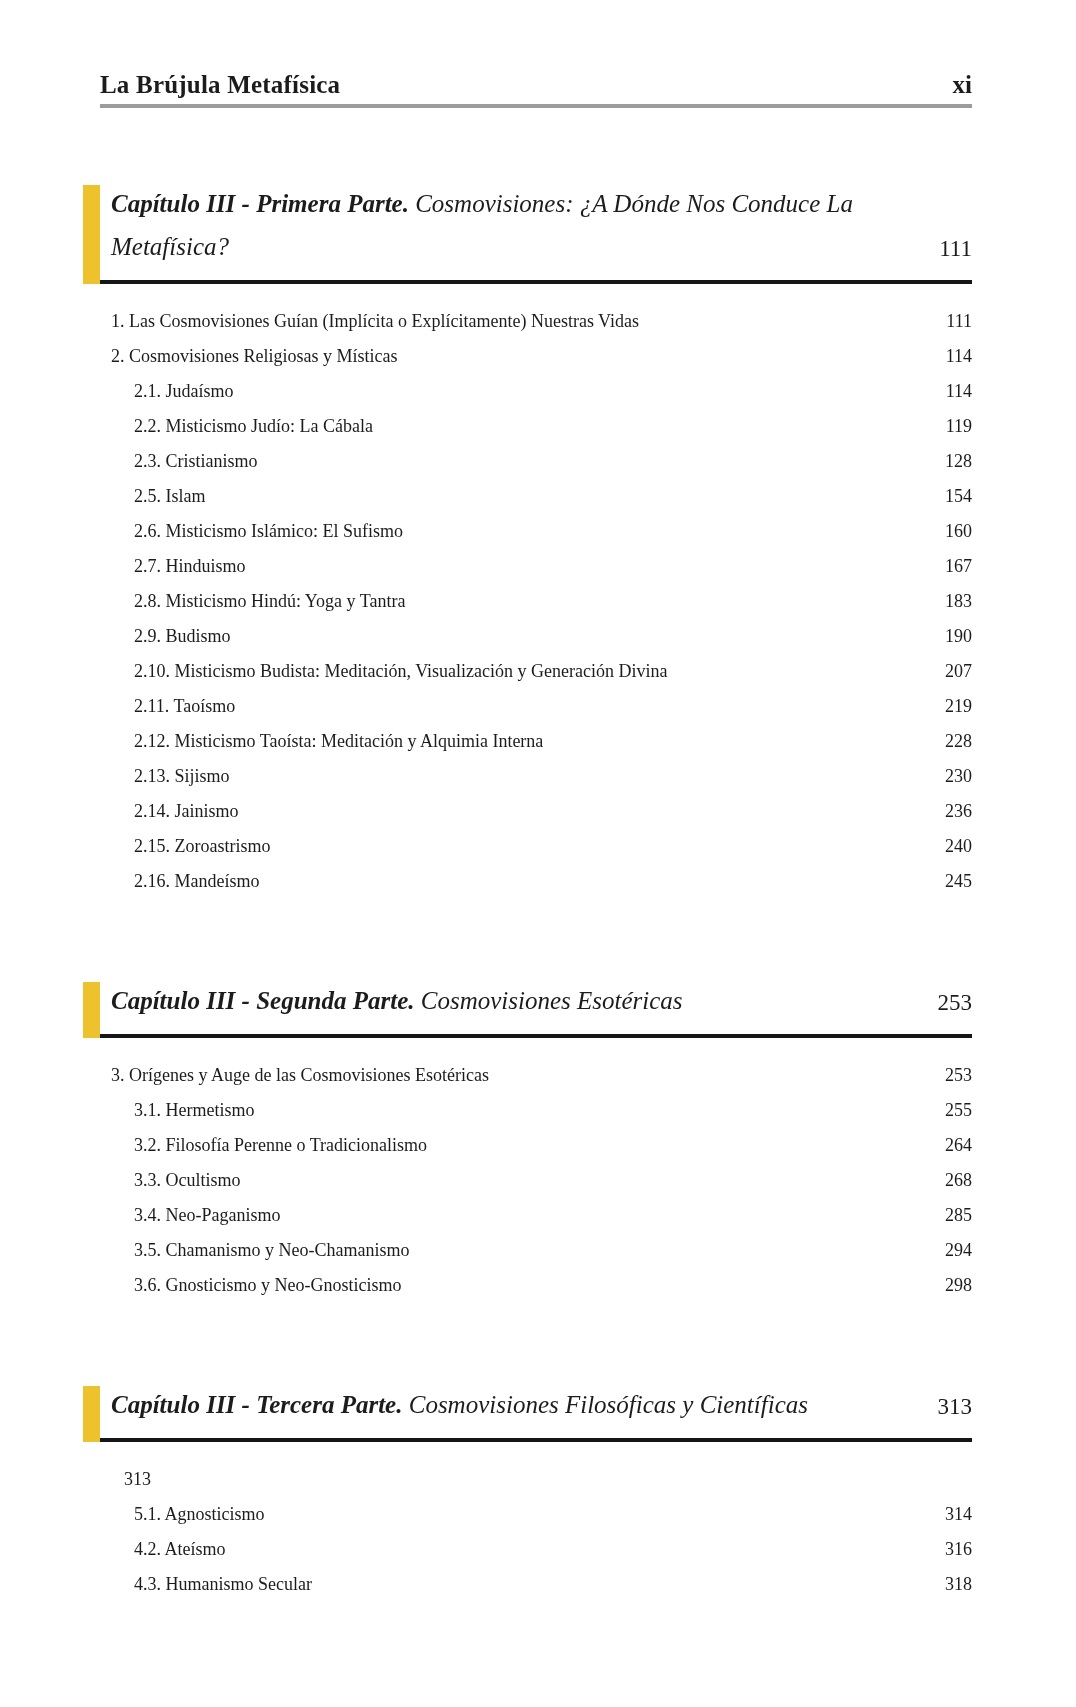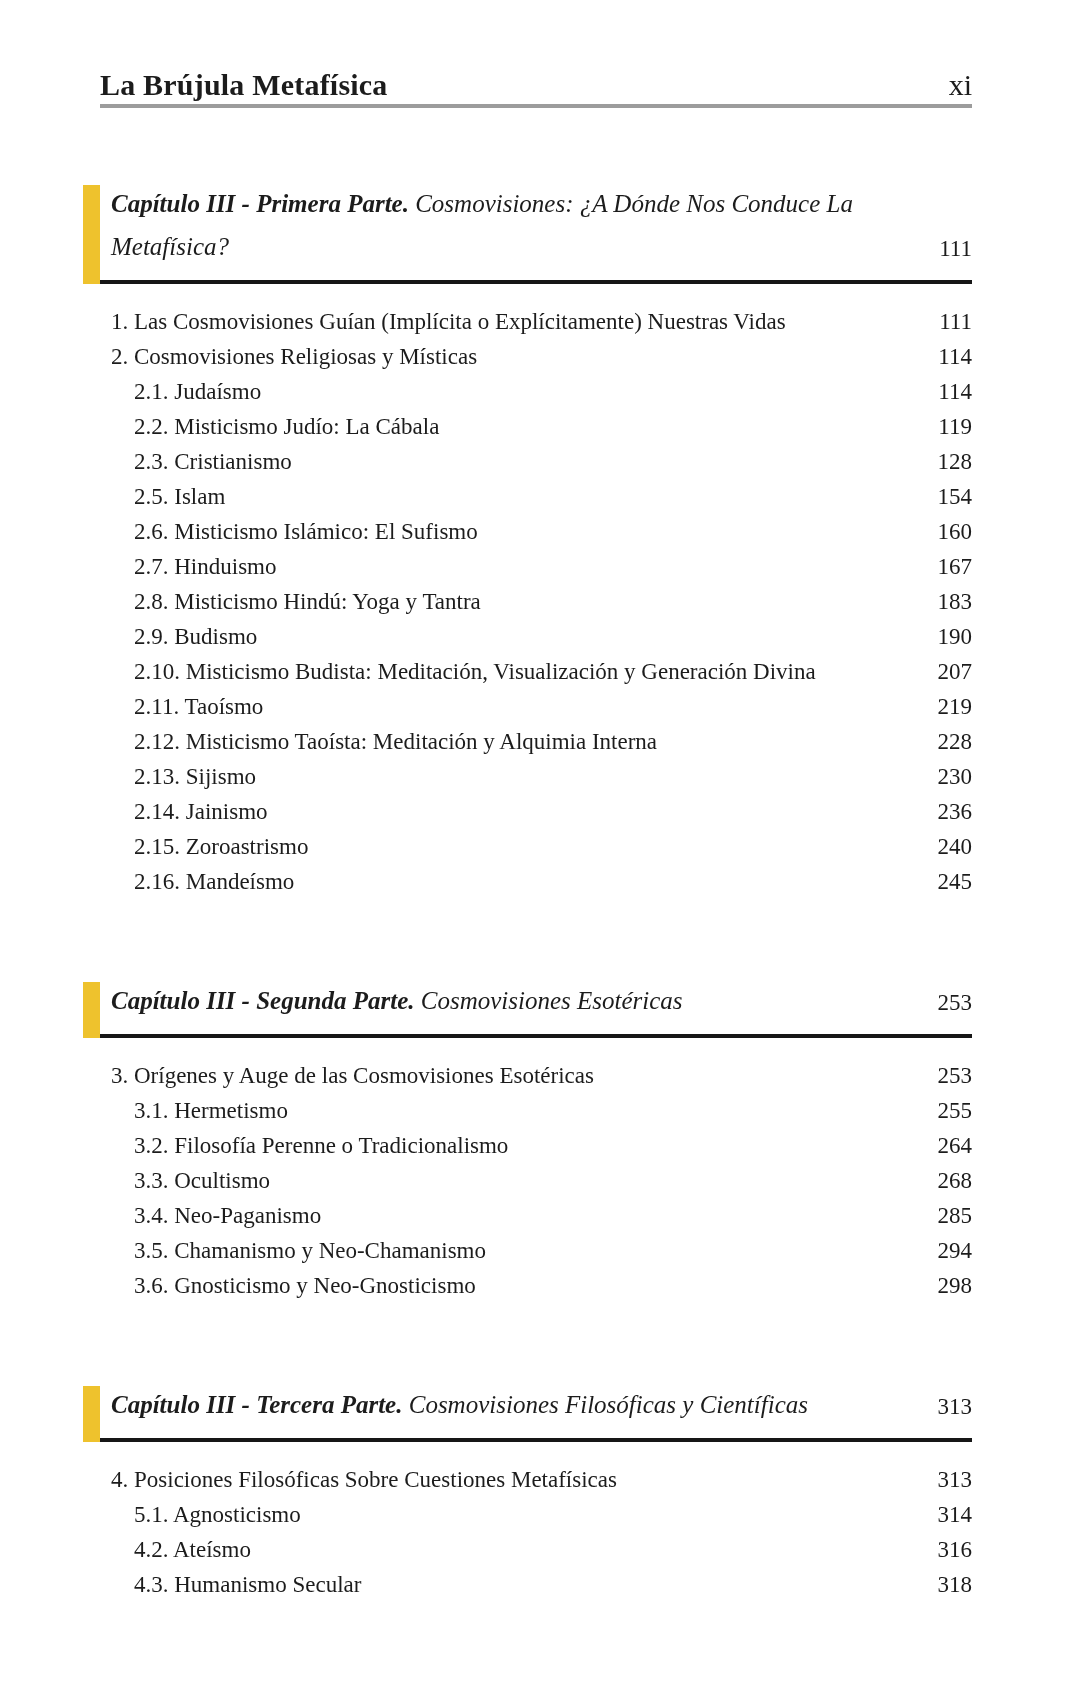--- a/index.html
+++ b/index.html
@@ -11,26 +11,26 @@
     overflow: hidden;
   }
   .page {
     box-sizing: border-box;
     width: 1076px; height: 1707px;
     padding: 70px 104px 0 100px;
   }
   
   .running-header {
     display: flex; justify-content: space-between; align-items: baseline;
-    font-size: 30px; line-height: 29px;
+    font-size: 25px; line-height: 29px;
     border-bottom: 4px solid var(--header-rule, #9c9c9c);
     padding-bottom: 5px;
   }
   .book-title { font-weight: 700; letter-spacing: 0.2px; }
-  .folio { font-weight: 400; }
+  .folio { font-weight: 700; }
 
   main { margin-top: 74px; }
 
   
   .toc-section + .toc-section { margin-top: 80px; }
   .chapter-heading {
     position: relative;
     display: flex; align-items: flex-end; gap: 18px;
     font-size: 25px; line-height: 43px;
     border-bottom: 4px solid var(--heading-rule, #161616);
@@ -42,21 +42,21 @@
   }
   .heading-text { flex: 1 1 auto; padding-left: 11px; font-style: italic; }
   .heading-bold { font-weight: 700; }
   .heading-rest { font-weight: 400; }
   .heading-page { font-size: 23px; line-height: 38px; white-space: nowrap; }
 
   
   .entries { margin-top: 20px; }
   .toc-row {
     display: flex; justify-content: space-between; align-items: baseline;
-    font-size: 23px; line-height: 35px;
+    font-size: 18px; line-height: 35px;
   }
   .toc-row .row-label { padding-left: 11px; }
   .toc-row.level-2 .row-label { padding-left: 34px; }
   .row-page { margin-left: 24px; white-space: nowrap; }
 </style>
 </head>
 <body>
 
 <div class="page">
   <header class="running-header">
@@ -206,21 +206,20 @@
   </section>
 
   <section class="toc-section">
     <div class="chapter-heading">
       <span class="accent-bar"></span>
       <span class="heading-text"><strong class="heading-bold">Capítulo III - Tercera Parte.</strong><span class="heading-rest"> Cosmovisiones Filosóficas y Científicas</span></span>
       <span class="heading-page">313</span>
     </div>
     <div class="entries">
   <div class="toc-row level-1">
-    <span class="row-label">4. Posiciones Filosóficas Sobre Cuestiones Metafísicas</span>
     <span class="row-page">313</span>
   </div>
 
   <div class="toc-row level-2">
     <span class="row-label">5.1. Agnosticismo</span>
     <span class="row-page">314</span>
   </div>
 
   <div class="toc-row level-2">
     <span class="row-label">4.2. Ateísmo</span>

